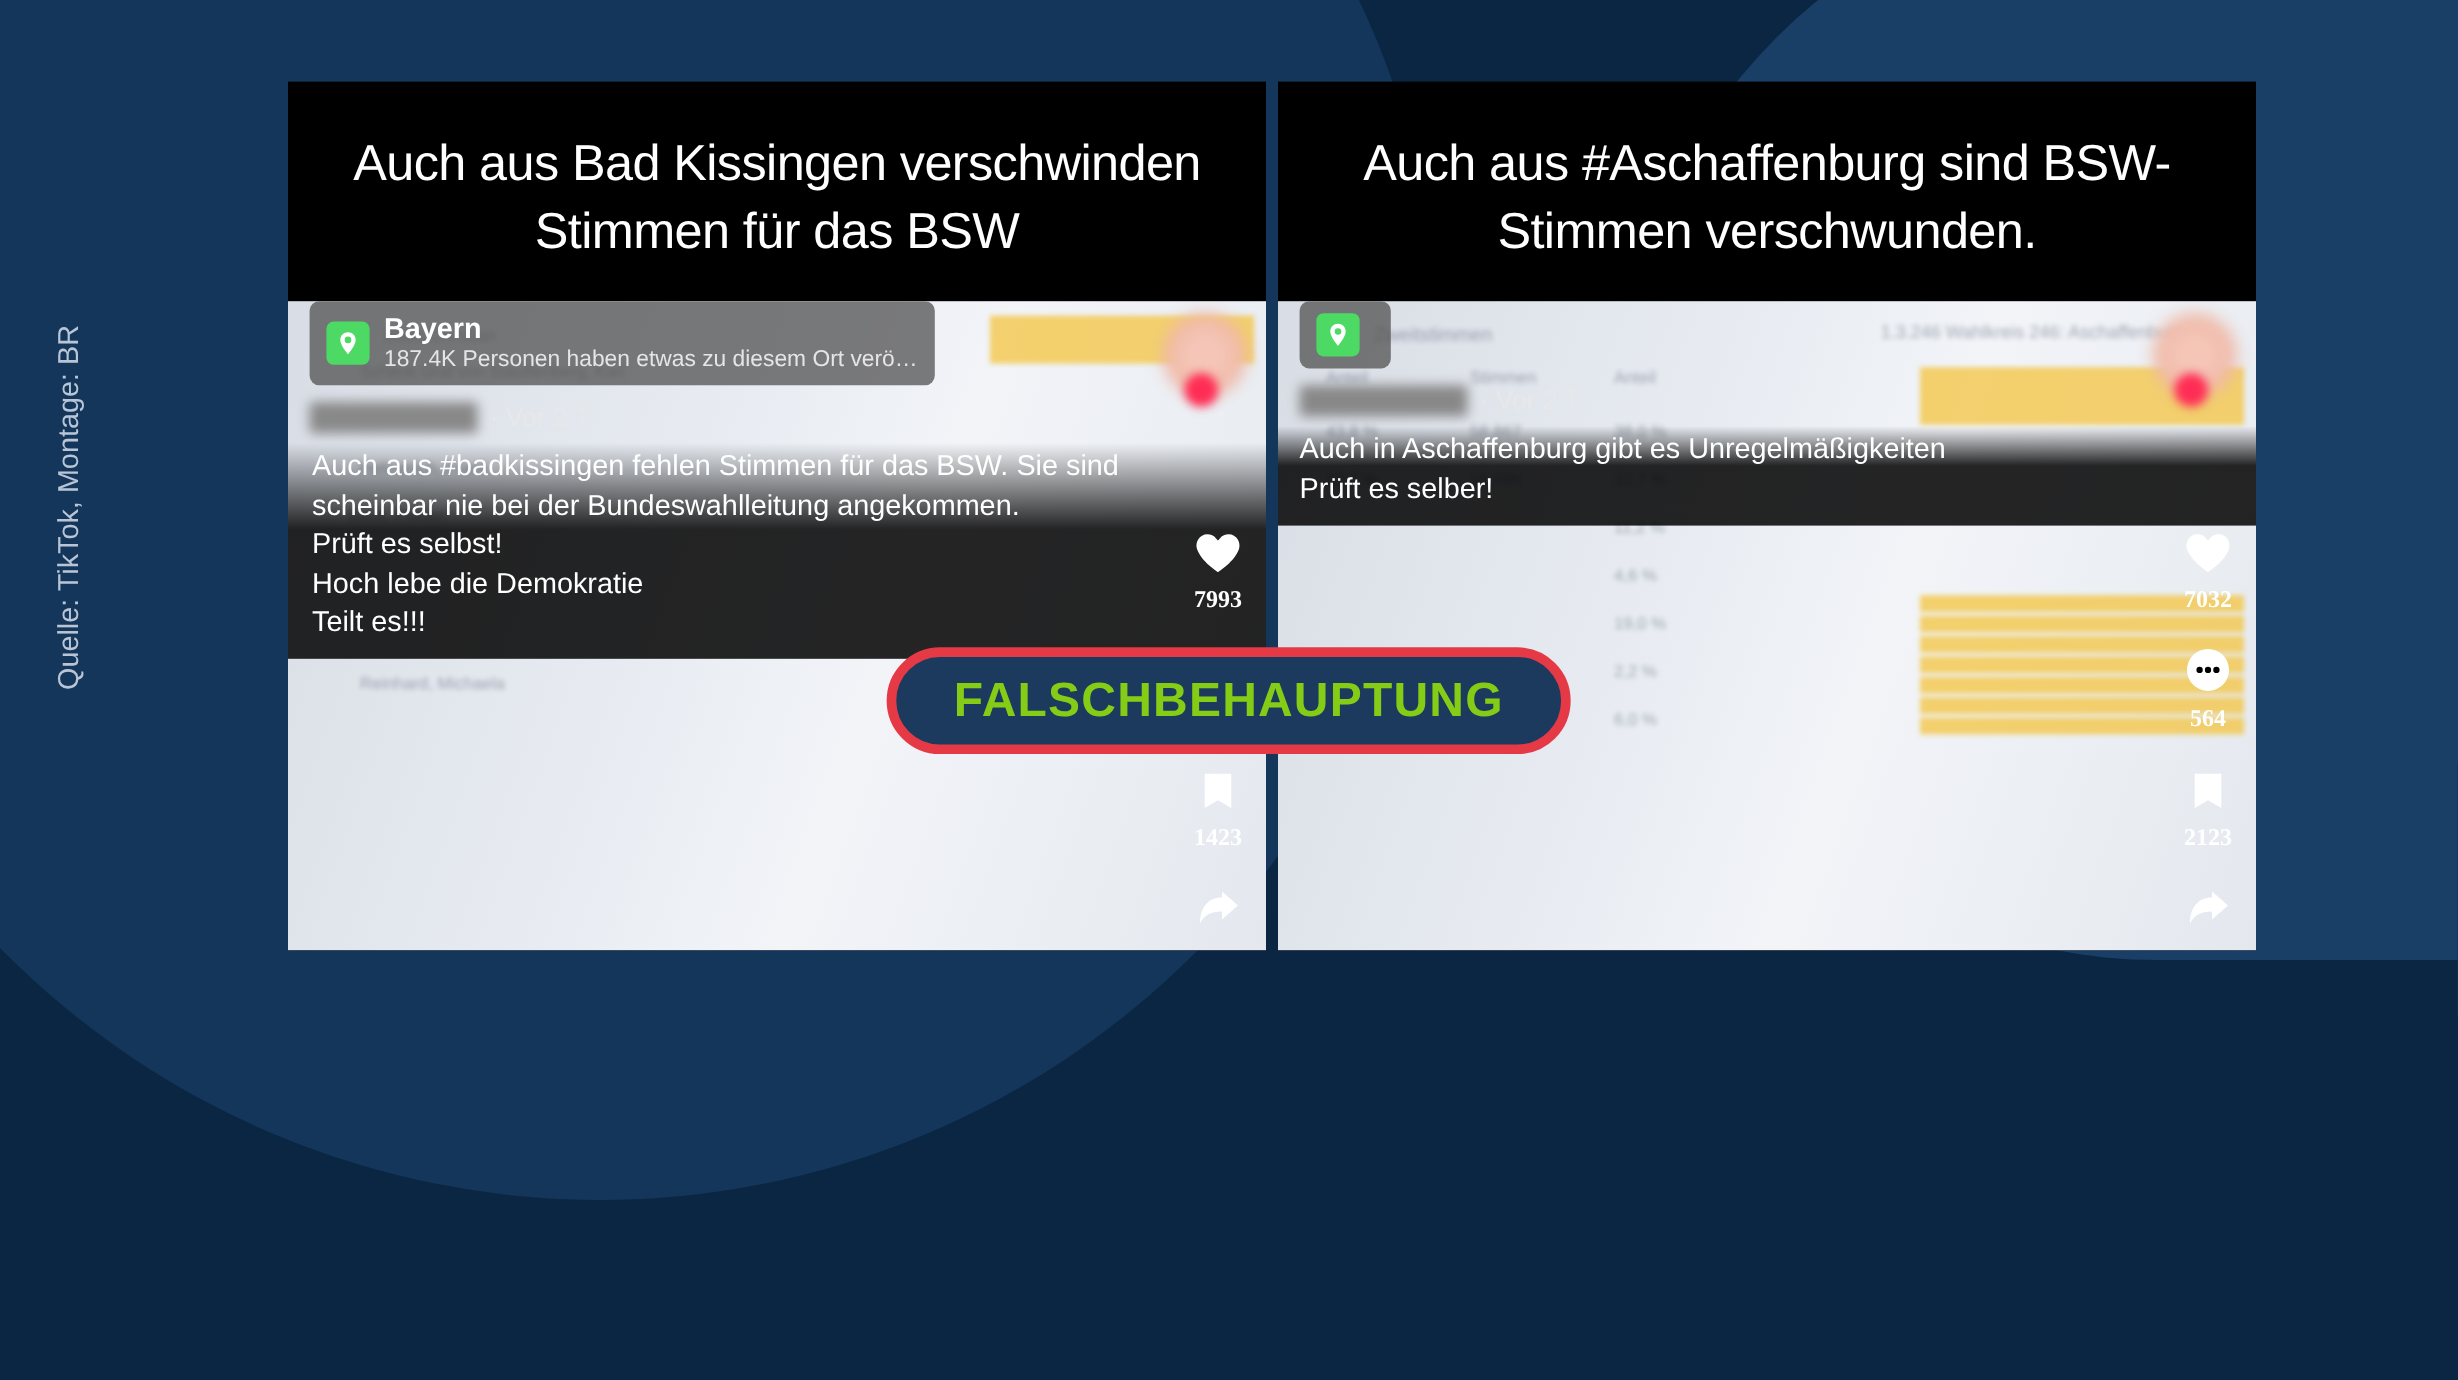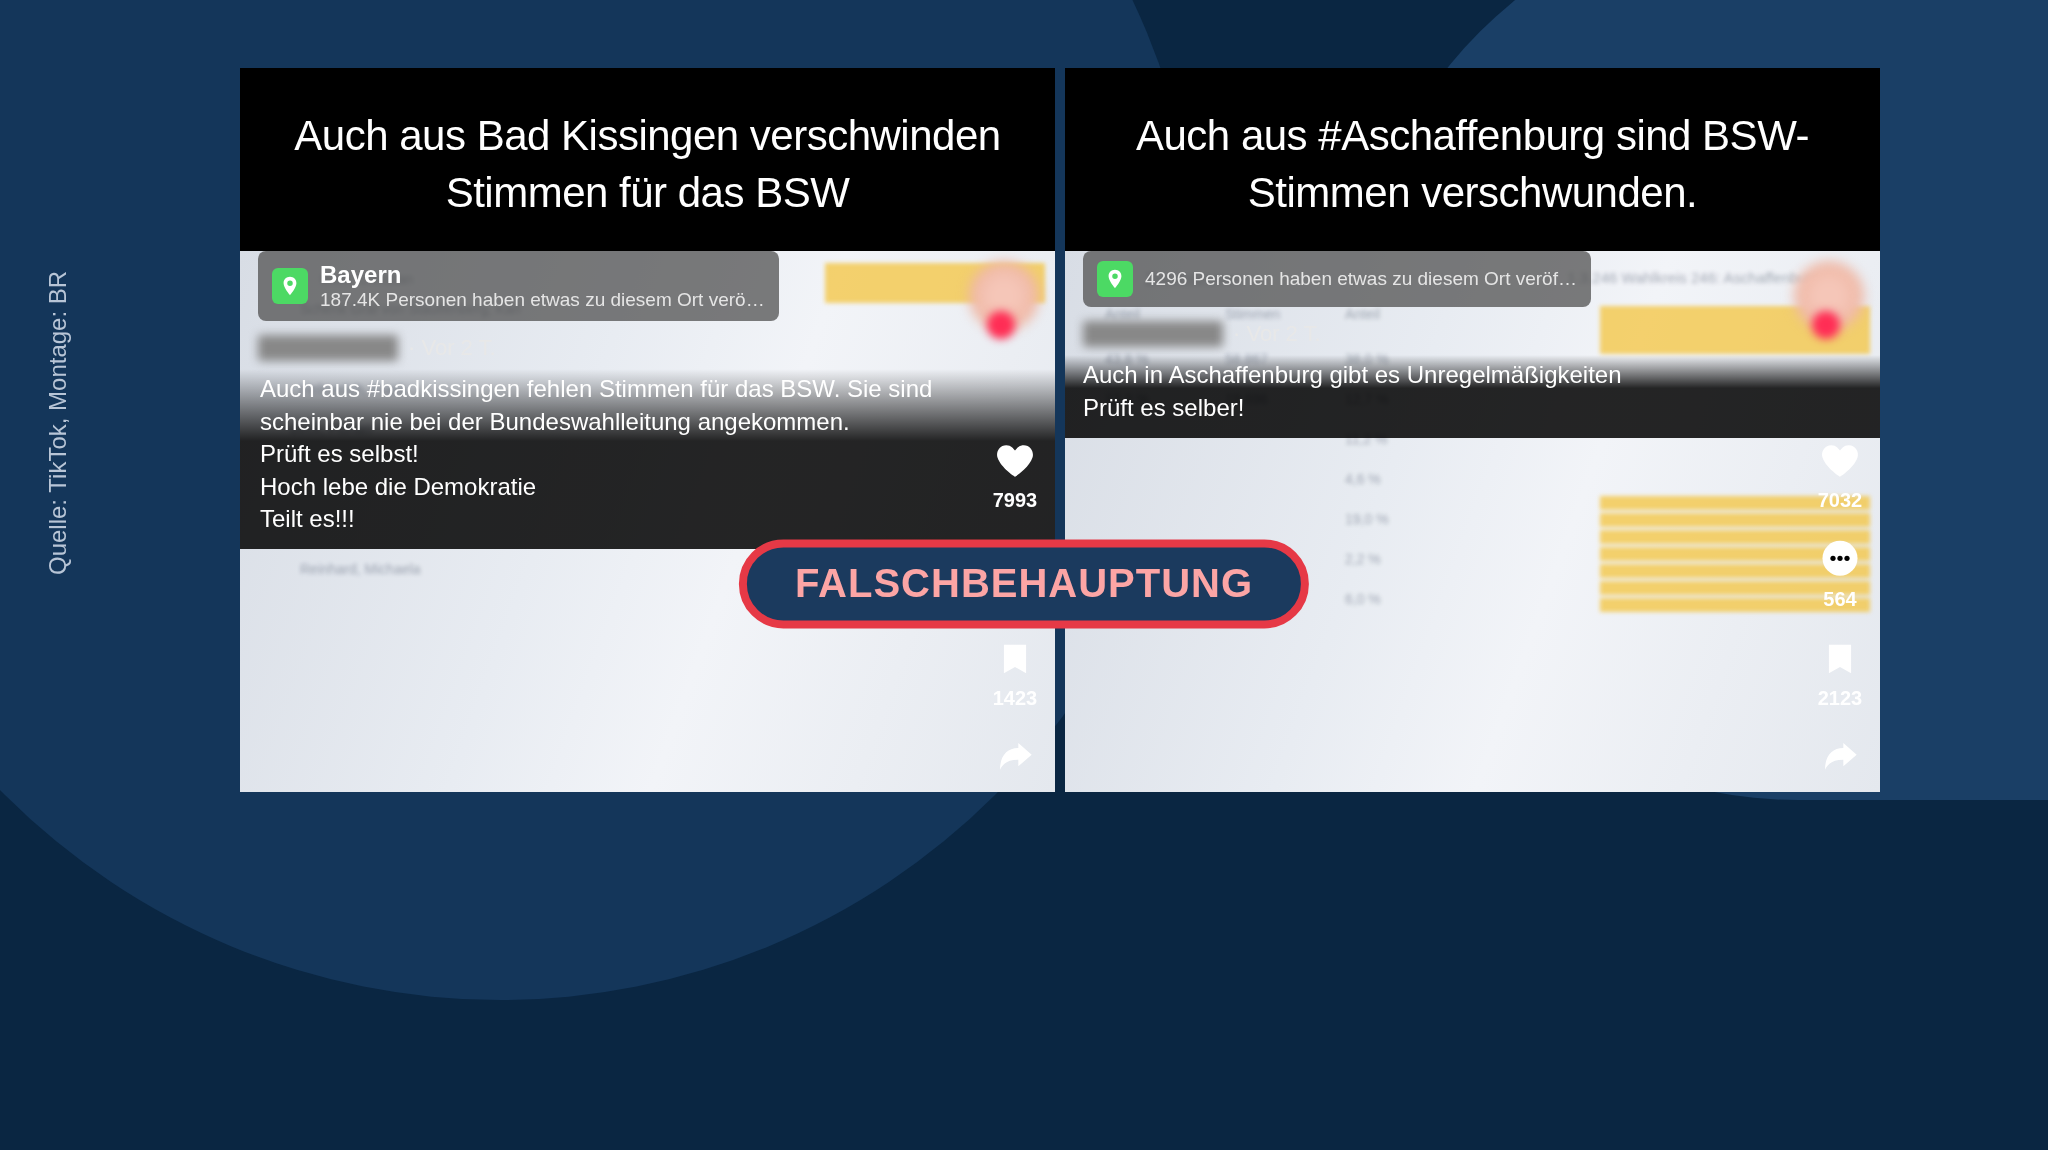--- a/index.html
+++ b/index.html
@@ -173,20 +173,21 @@
     display: flex;
     flex-direction: column;
     align-items: center;
     gap: 24px;
   }
   .action-item {
     display: flex;
     flex-direction: column;
     align-items: center;
     gap: 4px;
+    font-family: Liberation Serif, serif;
   }
   .action-icon {
     width: 48px;
     height: 48px;
     display: flex;
     align-items: center;
     justify-content: center;
   }
   .action-count {
     color: #fff;
@@ -197,21 +198,21 @@
   .badge {
     position: absolute;
     left: 50%;
     top: 50%;
     transform: translate(-50%, -40%);
     z-index: 10;
     background: #1b3a5e;
     border: 8px solid #e63946;
     border-radius: 60px;
     padding: 14px 48px;
-    color: #fca5a5;
+    color: #84cc16;
     font-size: 40px;
     font-weight: 700;
     letter-spacing: 1px;
   }
 </style>
 </head>
 <body>
 
 <div class="bg-shape"></div>
 <div class="bg-shape2"></div>
@@ -336,21 +337,20 @@
 
       <div class="overlay-content">
         <div>
           <div class="location-pill">
             <div class="loc-icon">
               <svg width="22" height="22" viewBox="0 0 24 24">
                   <path fill="#fff" d="M12 2C8 2 5 5 5 9c0 5 7 13 7 13s7-8 7-13c0-4-3-7-7-7zm0 10a3 3 0 110-6 3 3 0 010 6z"></path>
                 </svg>
             </div>
             <div class="loc-text">
-              <div class="loc-sub">4296 Personen haben etwas zu diesem Ort veröf…</div>
             </div>
           </div>
           <div class="meta-row">
             <div class="username-blur"></div>
             <span>· Vor 2 T.</span>
           </div>
           <div class="caption" style="white-space:pre-line;">Auch in Aschaffenburg gibt es Unregelmäßigkeiten
 Prüft es selber!</div>
         </div>
       </div>

